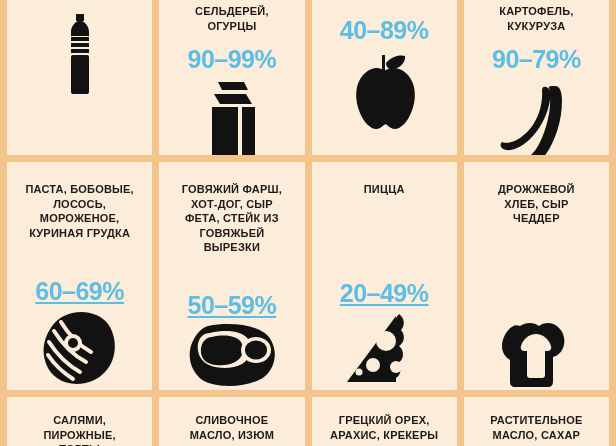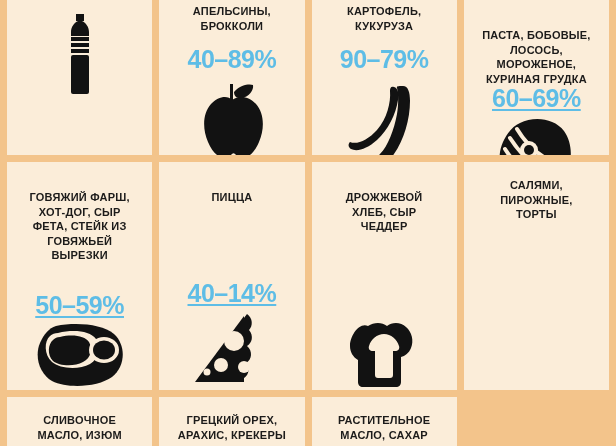--- a/index.html
+++ b/index.html
@@ -61,21 +61,21 @@
     position:relative;
     overflow:hidden;
     display:flex;
     flex-direction:column;
     align-items:center;
     box-sizing:border-box;
     padding:4px 6px 0 6px;
   }
   
   .row1{justify-content:flex-start;}
-  .row2{justify-content:flex-start;padding-top:28px;}
+  .row2{justify-content:flex-start;padding-top:20px;}
   .row3{justify-content:flex-start;padding-top:16px;}
 
   .label{
     color:#1C1B1A;
     font-weight:bold;
     font-size:11px;
     line-height:1.32;
     letter-spacing:0.2px;
     text-align:center;
     text-transform:uppercase;
@@ -294,23 +294,34 @@
       <svg width="40" height="80" viewBox="0 0 40 80" aria-hidden="true">
         <path fill="#121212" d="M16 0h8v7h-2c4 2 7 6 7 11v4H11v-4c0-5 3-9 7-11h-2V0z"></path>
         <rect x="11" y="23" width="18" height="4" fill="#121212"></rect>
         <rect x="11" y="29" width="18" height="4" fill="#121212"></rect>
         <rect x="11" y="35" width="18" height="4" fill="#121212"></rect>
         <rect x="11" y="41" width="18" height="39" rx="2" fill="#121212"></rect>
       </svg>
     </div>
   </div>
 
-
   <div class="cell row1">
-    <div class="label">АПЕЛЬСИНЫ,<br>БРОККОЛИ</div>
+    <div class="label">СЕЛЬДЕРЕЙ,<br>ОГУРЦЫ</div>
+    <div class="pct">90–99%</div>
+    <div class="icon">
+      <svg width="56" height="78" viewBox="0 0 56 78" aria-hidden="true">
+        <path fill="#121212" d="M14 0h26l4 8H18z"></path>
+        <path fill="#121212" d="M10 12h32l6 10H16z"></path>
+        <rect x="8" y="25" width="26" height="53" fill="#121212"></rect>
+        <rect x="38" y="25" width="13" height="53" fill="#121212"></rect>
+      </svg>
+    </div>
+  </div>
+
+  <div class="cell row1">
     <div class="pct">40–89%</div>
     <div class="icon">
       <svg width="66" height="76" viewBox="0 0 66 76" aria-hidden="true">
         <rect x="31" y="2" width="3" height="16" fill="#121212"></rect>
         <path fill="#121212" d="M35 10c7-8 16-8 19-7 1 5-4 12-11 13-5 1-8-2-8-6z"></path>
         <path fill="#121212" d="M33 18c7-5 17-4 24 4 8 9 9 24 3 38-4 10-11 16-16 16-3 0-6-2-8-4-1-1-2-1-3 0-2 2-5 4-8 4-5 0-12-6-16-16C3 46 4 31 12 22c7-8 17-9 21-4z"></path>
       </svg>
     </div>
   </div>
 
@@ -360,21 +371,21 @@
           <ellipse cx="68" cy="26" rx="11" ry="9.5" fill="#121212"></ellipse>
         </svg>
       </div>
     </div>
   </div>
 
   <div class="cell row2">
     <div class="inner">
       <div class="label">ПИЦЦА</div>
       <div class="spacer"></div>
-      <div class="pct">40–14%</div>
+      <div class="pct">20–49%</div>
       <div class="icon">
         <svg width="90" height="76" viewBox="0 0 90 76" aria-hidden="true">
           <path fill="#121212" d="M60 2c6 4 6 12 2 16 5 6 3 13-2 16 6 5 5 14-1 17 5 6 2 14-4 16l-45 1z"></path>
           <path fill="#121212" d="M57 4 8 70h49z"></path>
           <circle cx="47" cy="29" r="10" fill="#FBEDD9"></circle>
           <circle cx="34" cy="53" r="7" fill="#FBEDD9"></circle>
           <circle cx="57" cy="55" r="6" fill="#FBEDD9"></circle>
           <circle cx="20" cy="60" r="3.5" fill="#FBEDD9"></circle>
         </svg>
       </div>

